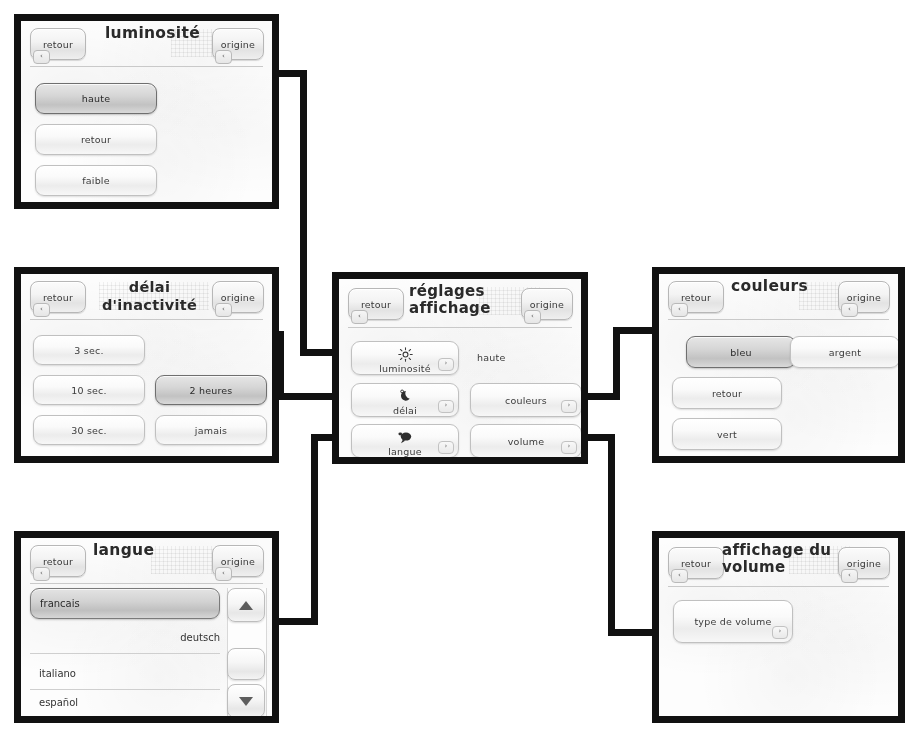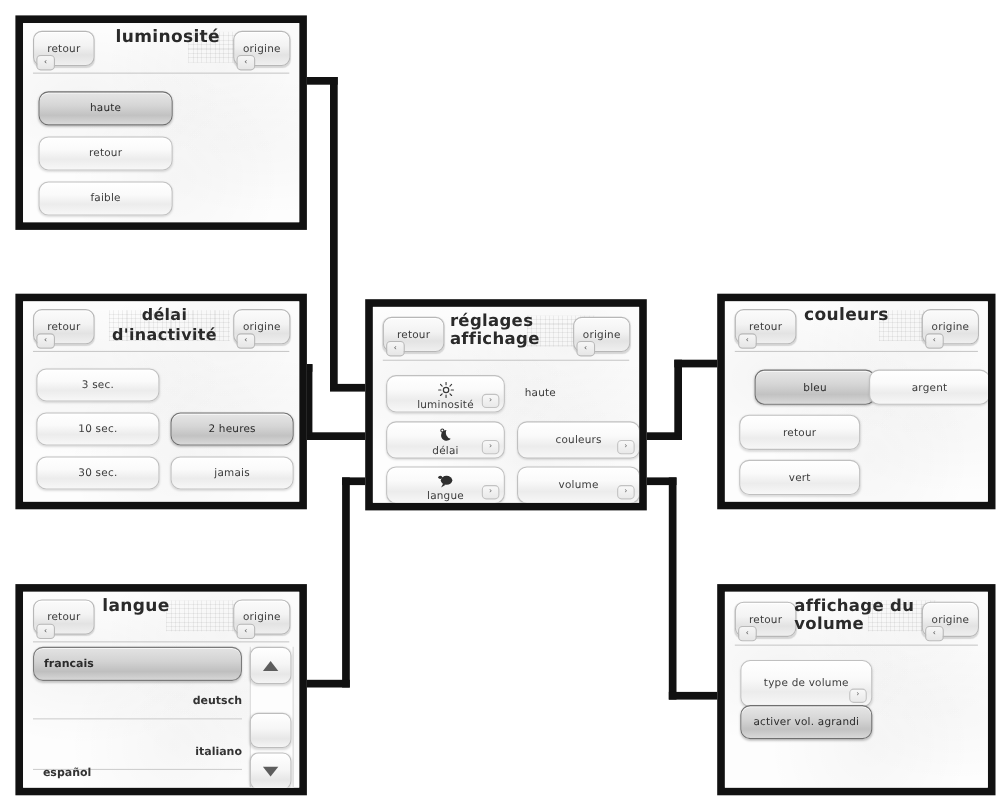--- a/index.html
+++ b/index.html
@@ -96,21 +96,20 @@
   }
 
   .plain-text{position:absolute;font-size:9.5px;color:#3b3b3b;letter-spacing:.2px;}
 
   
   .list-row{
     position:absolute;left:9px;
     font-size:10px;color:#333;
     display:flex;align-items:center;padding-left:9px;
     box-sizing:border-box;
-    font-weight:bold;
   }
   .list-row.sep{border-bottom:1px solid #cfcfcf;}
   .list-row.sel{
     border:1px solid #7a7a7a;border-radius:9px;
     background:linear-gradient(180deg,#e3e3e3 0%,#d3d3d3 42%,#bfbfbf 74%,#d6d6d6 100%);
     box-shadow:inset 0 1px 0 rgba(255,255,255,.7),0 1px 2px rgba(0,0,0,.2);
     color:#2b2b2b;
   }
   .sb-btn{
     position:absolute;
@@ -343,21 +342,21 @@
         </div>
         <div class="hdr-rule"></div>
       </div>
 
       <div class="list-row sel" style="top:50px;width:190px;height:31px;">
         <span>francais</span>
       </div>
       <div class="list-row sep" style="top:84px;width:190px;height:32px;justify-content:flex-end;">
         <span>deutsch</span>
       </div>
-      <div class="list-row sep" style="top:130px;width:190px;height:32px;justify-content:flex-end;">
+      <div class="list-row sep" style="top:120px;width:190px;height:32px;">
         <span>italiano</span>
       </div>
       <div class="list-row" style="top:148px;width:190px;height:32px;">
         <span>español</span>
       </div>
 
       <div class="sb-track" style="left:206px;top:50px;width:38px;height:130px;"></div>
       <div class="sb-btn" style="left:206px;top:50px;width:38px;height:34px;">
         <span class="tri up"></span>
       </div>
@@ -381,19 +380,16 @@
         <div class="pill origine" style="top:9px;">
           <span>origine</span>
           <span class="chev bl">‹</span>
         </div>
         <div class="hdr-rule" style="top:48px;"></div>
       </div>
       <div class="btn" style="left:14px;top:62px;width:120px;height:43px;">
         <span>type de volume</span>
         <span class="chev-br">›</span>
       </div>
-      <div class="btn sel" style="left:14px;top:103px;width:120px;height:31px;">
-        <span>activer vol. agrandi</span>
-      </div>
     </div>
   </div>
 
 </div>
 
 </body></html>

